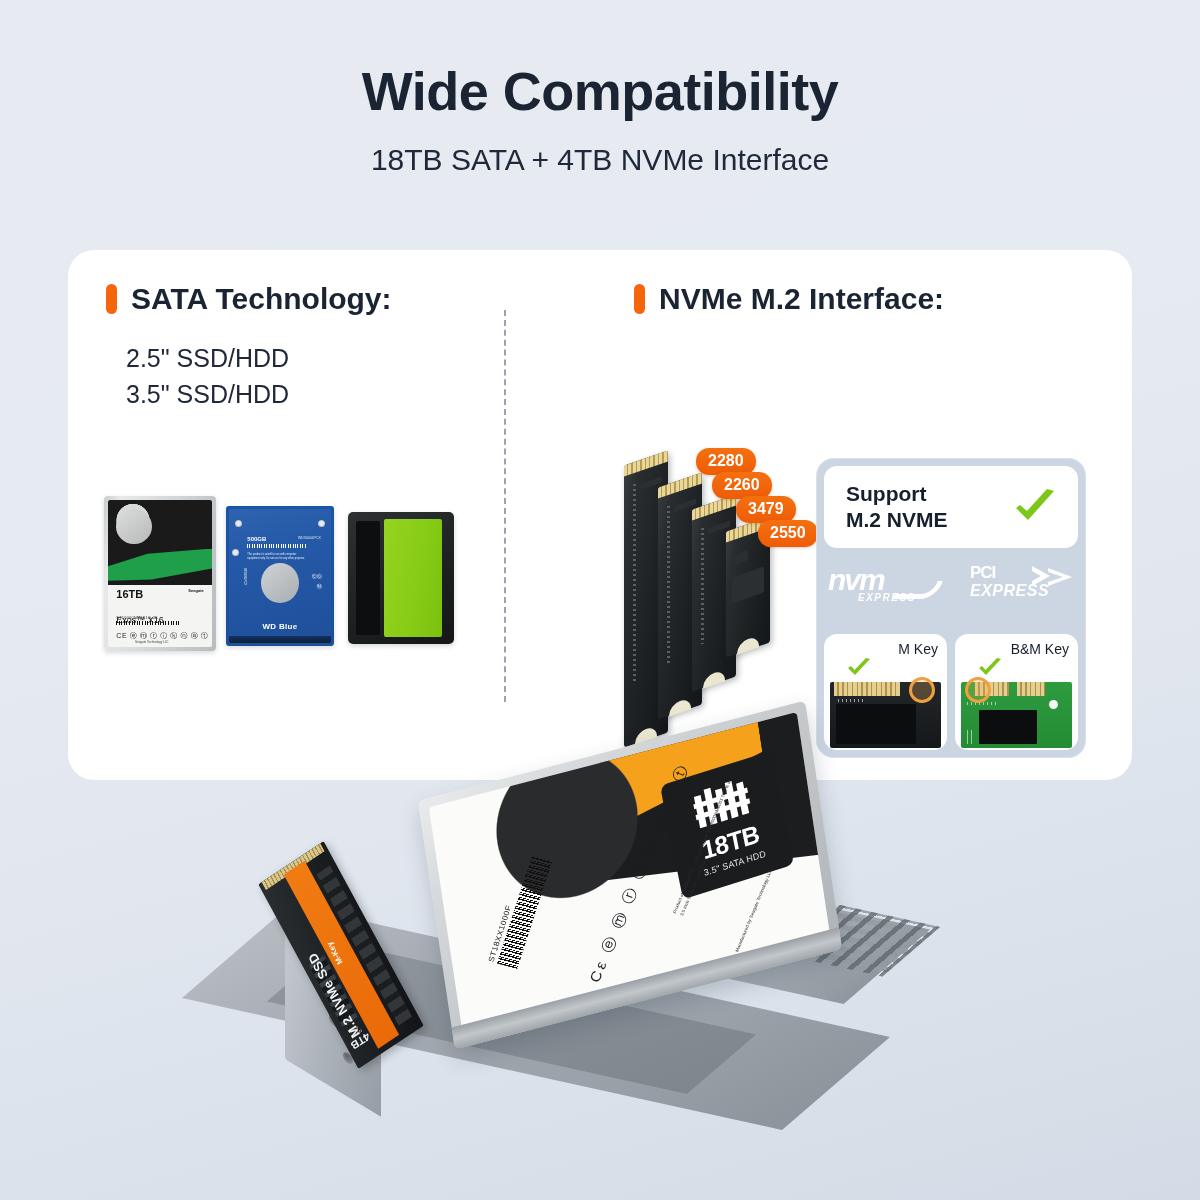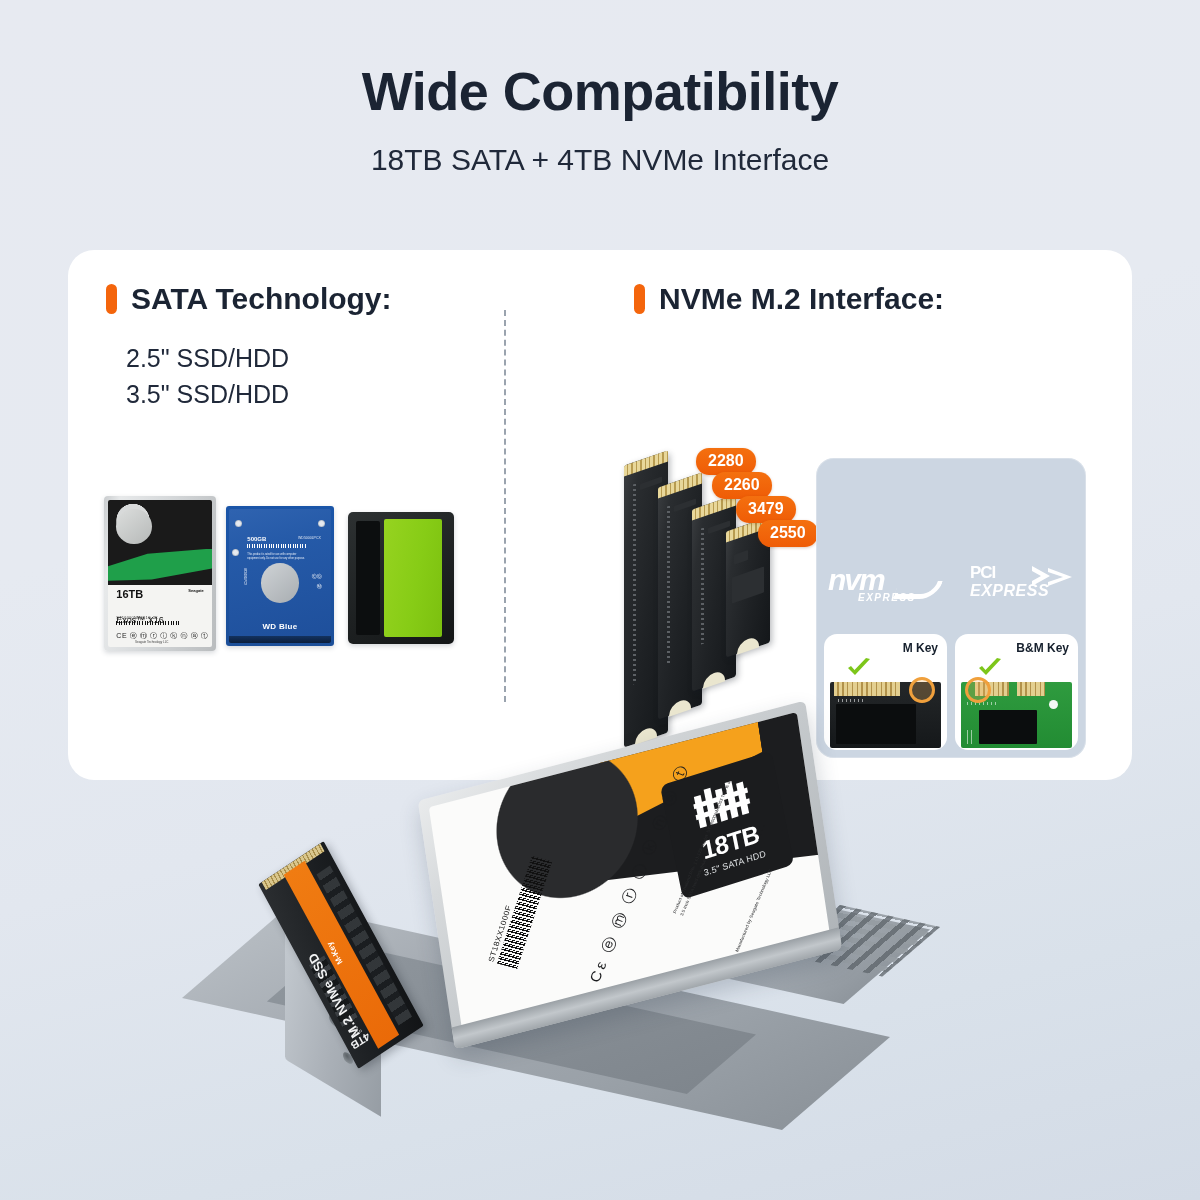--- a/index.html
+++ b/index.html
@@ -271,21 +271,21 @@
   #keys {
     position: absolute; left: 8px; top: 176px; width: 254px; height: 116px;
     display: flex; gap: 8px;
   }
   .key-card {
     position: relative; flex: 1; background: #fff; border-radius: 13px;
     overflow: hidden;
   }
   .key-title {
     position: absolute; right: 9px; top: 7px;
-    font-size: 12px; font-weight: bold; color: #16202d;
+    font-size: 14px; font-weight: normal; color: #16202d;
   }
   .key-check { position: absolute; left: 22px; top: 23px; width: 26px; height: 22px; }
   .key-pcb {
     position: absolute; left: 6px; bottom: 2px; width: calc(100% - 12px); height: 66px;
     border-radius: 2px;
   }
   .pcb-black { background: linear-gradient(#242729,#15181a); }
   .pcb-green { background: linear-gradient(#2f9b3f,#228c33); }
   .pcb-gold {
     position: absolute; top: 0; height: 14px;
@@ -568,20 +568,31 @@
     </div>
 
     <div class="m2-badge" style="left:60px;  top:8px;margin-left:16px;">2280</div>
     <div class="m2-badge" style="left:92px;  top:32px;">2260</div>
     <div class="m2-badge" style="left:116px; top:56px;">3479</div>
     <div class="m2-badge" style="left:138px; top:80px;">2550</div>
   </div>
 
   <div id="support">
 
+    <div id="support-top">
+      <div id="support-text">
+        <div>Support</div>
+        <div>M.2 NVME</div>
+      </div>
+      <span class="check">
+        <svg width="46" height="40" viewBox="0 0 46 40">
+          <path d="M4 21 L16 33 L42 4 L35 2 L15 24 L8 18 Z" fill="#7dc61a"></path>
+        </svg>
+      </span>
+    </div>
 
     <div id="logos">
       <div class="logo-nvm">
         <div class="big">nvm</div>
         <div class="sml">EXPRESS</div>
         <div class="swoosh"></div>
       </div>
       <div class="logo-pci">
         <div class="big">PCI</div>
         <div class="sml">EXPRESS</div>

